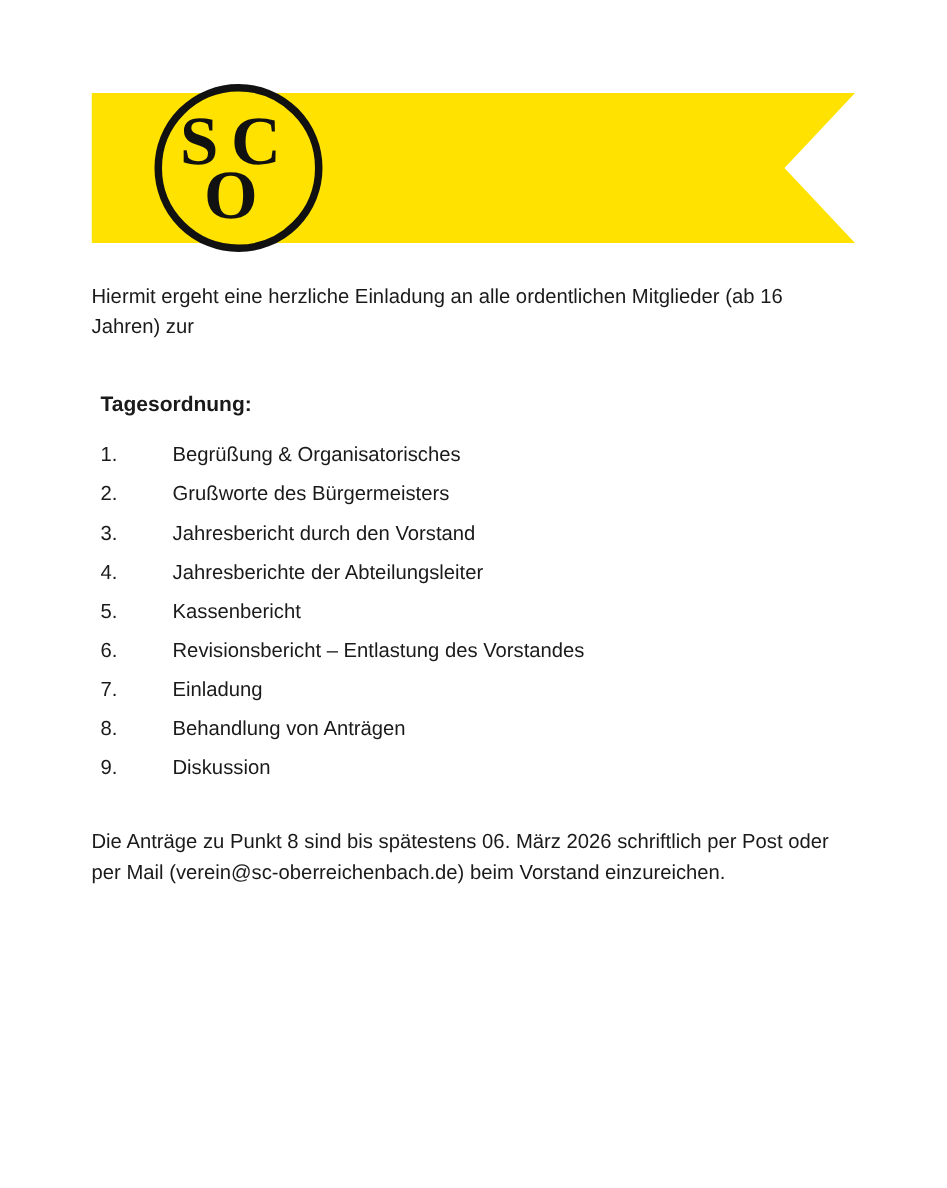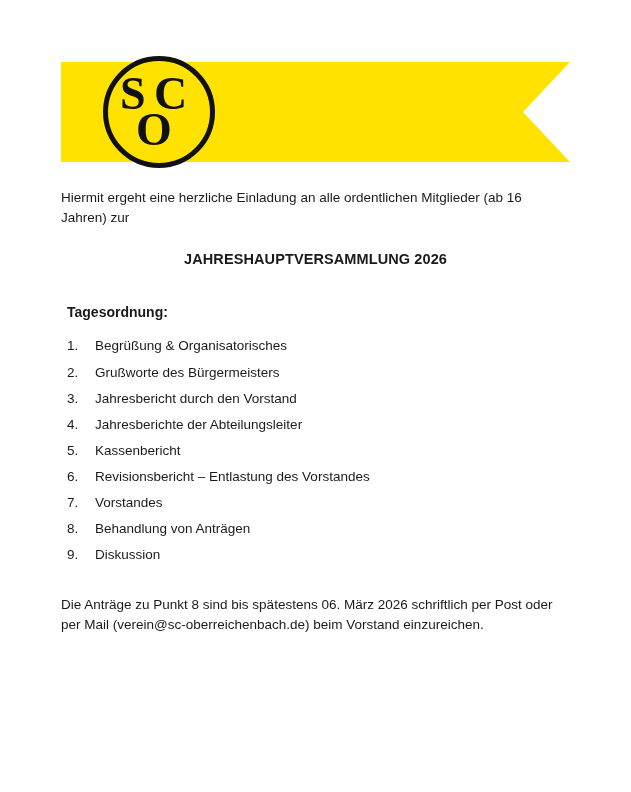--- a/index.html
+++ b/index.html
@@ -119,20 +119,21 @@
     font-size: 13.5px;
   }
   ol.agenda li .num {
     width: 34px;
     flex: 0 0 34px;
     padding-left: 6px;
     box-sizing: border-box;
   }
   ol.agenda li .txt {
     flex: 1 1 auto;
+    margin-left: 20px;
   }
   .note {
     margin: 0 0 38px 0;
     line-height: 1.5;
   }
 </style>
 </head>
 <body>
 
 <div class="banner-wrap">
@@ -146,21 +147,20 @@
       <span class="logo-o">O</span>
     </div>
   </div>
 </div>
 
 <div class="content">
 
 
   <p class="intro">Hiermit ergeht eine herzliche Einladung an alle ordentlichen Mitglieder (ab 16 Jahren) zur</p>
 
-  <p class="title-main">JAHRESHAUPTVERSAMMLUNG 2026</p>
 
   <div class="when-where">
   </div>
 
   <p class="agenda-title">Tagesordnung:</p>
 
   <ol class="agenda">
     <li>
       <span class="num">1.</span>
       <span class="txt">Begrüßung &amp; Organisatorisches</span>
@@ -180,21 +180,21 @@
     <li>
       <span class="num">5.</span>
       <span class="txt">Kassenbericht</span>
     </li>
     <li>
       <span class="num">6.</span>
       <span class="txt">Revisionsbericht – Entlastung des Vorstandes</span>
     </li>
     <li>
       <span class="num">7.</span>
-      <span class="txt">Vorstandes</span>
+      <span class="txt">Einladung</span>
     </li>
     <li>
       <span class="num">8.</span>
       <span class="txt">Behandlung von Anträgen</span>
     </li>
     <li>
       <span class="num">9.</span>
       <span class="txt">Diskussion</span>
     </li>
   </ol>

